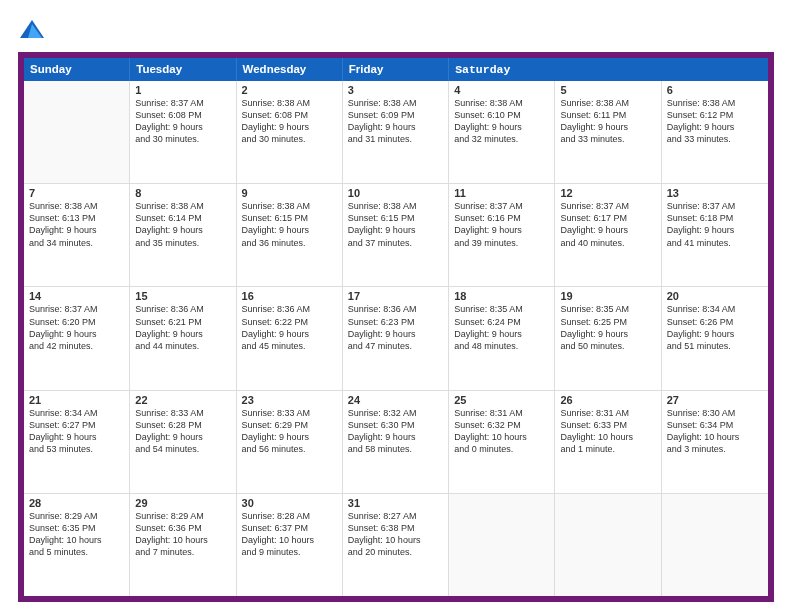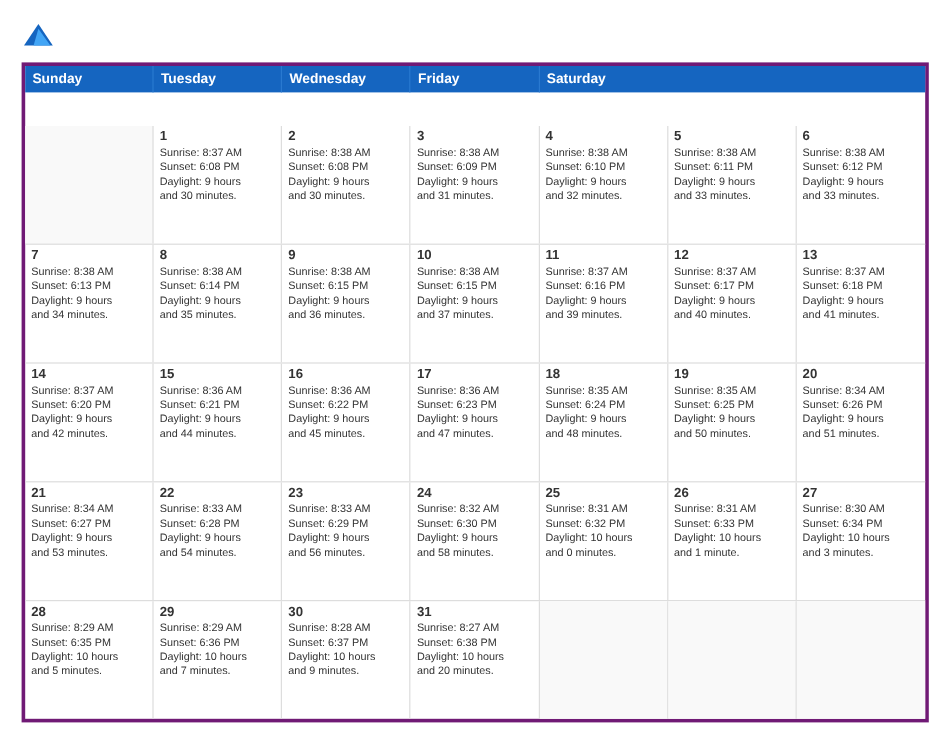--- a/index.html
+++ b/index.html
@@ -48,37 +48,36 @@
       color: #222;
     }
     .subtitle {
       font-size: 13px;
       color: #444;
     }
     .calendar {
       flex: 1;
       display: flex;
       flex-direction: column;
-      border: 3px solid #701a75;
-      gap: 28px;
+      border: 6px solid #701a75;
     }
     .cal-header {
       display: grid;
       grid-template-columns: repeat(7, 1fr);
       background: #1565c0;
     }
     .cal-header-cell {
       color: #fff;
       font-size: 11.5px;
       font-weight: bold;
       padding: 5px 6px;
       text-align: left;
       border-right: 1px solid #2979d0;
     }
-    .cal-header-cell:last-child { border-right: none; }
+    .cal-header-cell:last-child { border-right: none; font-family: Liberation Mono, monospace; }
     .cal-body {
       flex: 1;
       display: flex;
       flex-direction: column;
     }
     .cal-row {
       display: grid;
       grid-template-columns: repeat(7, 1fr);
       flex: 1;
       border-top: 1px solid #ddd;

